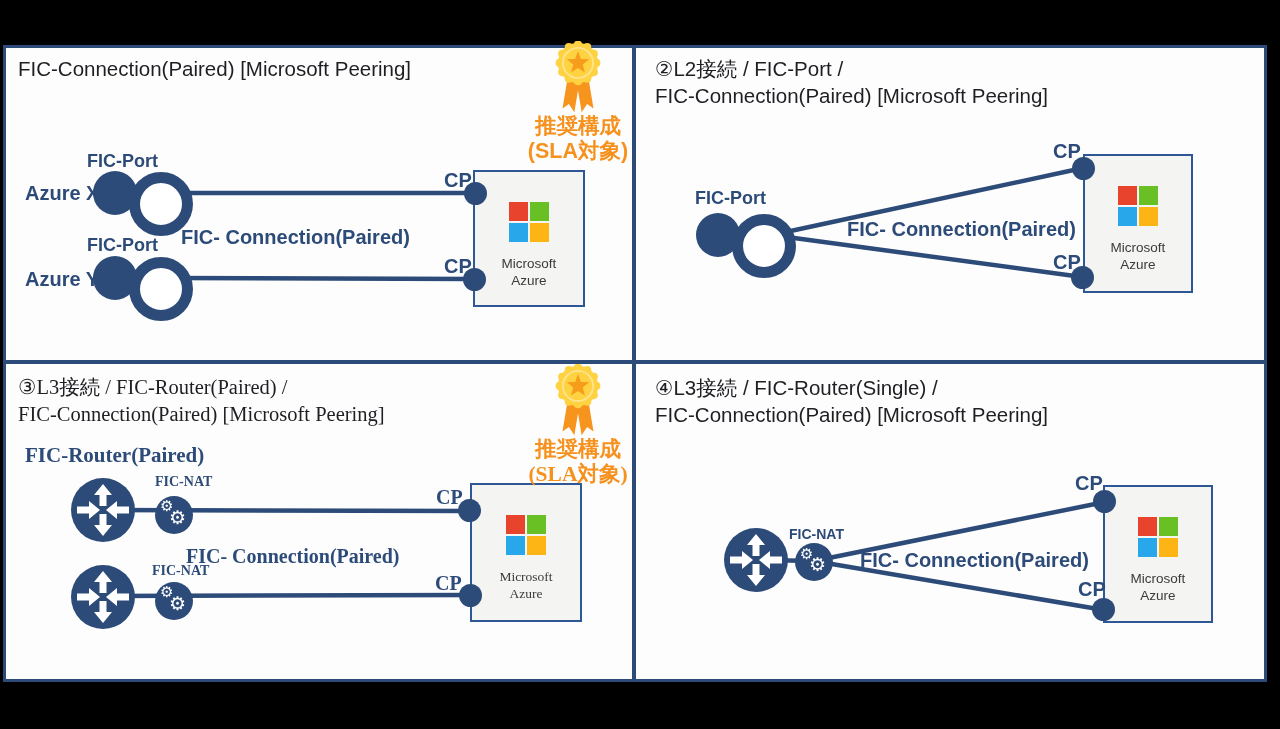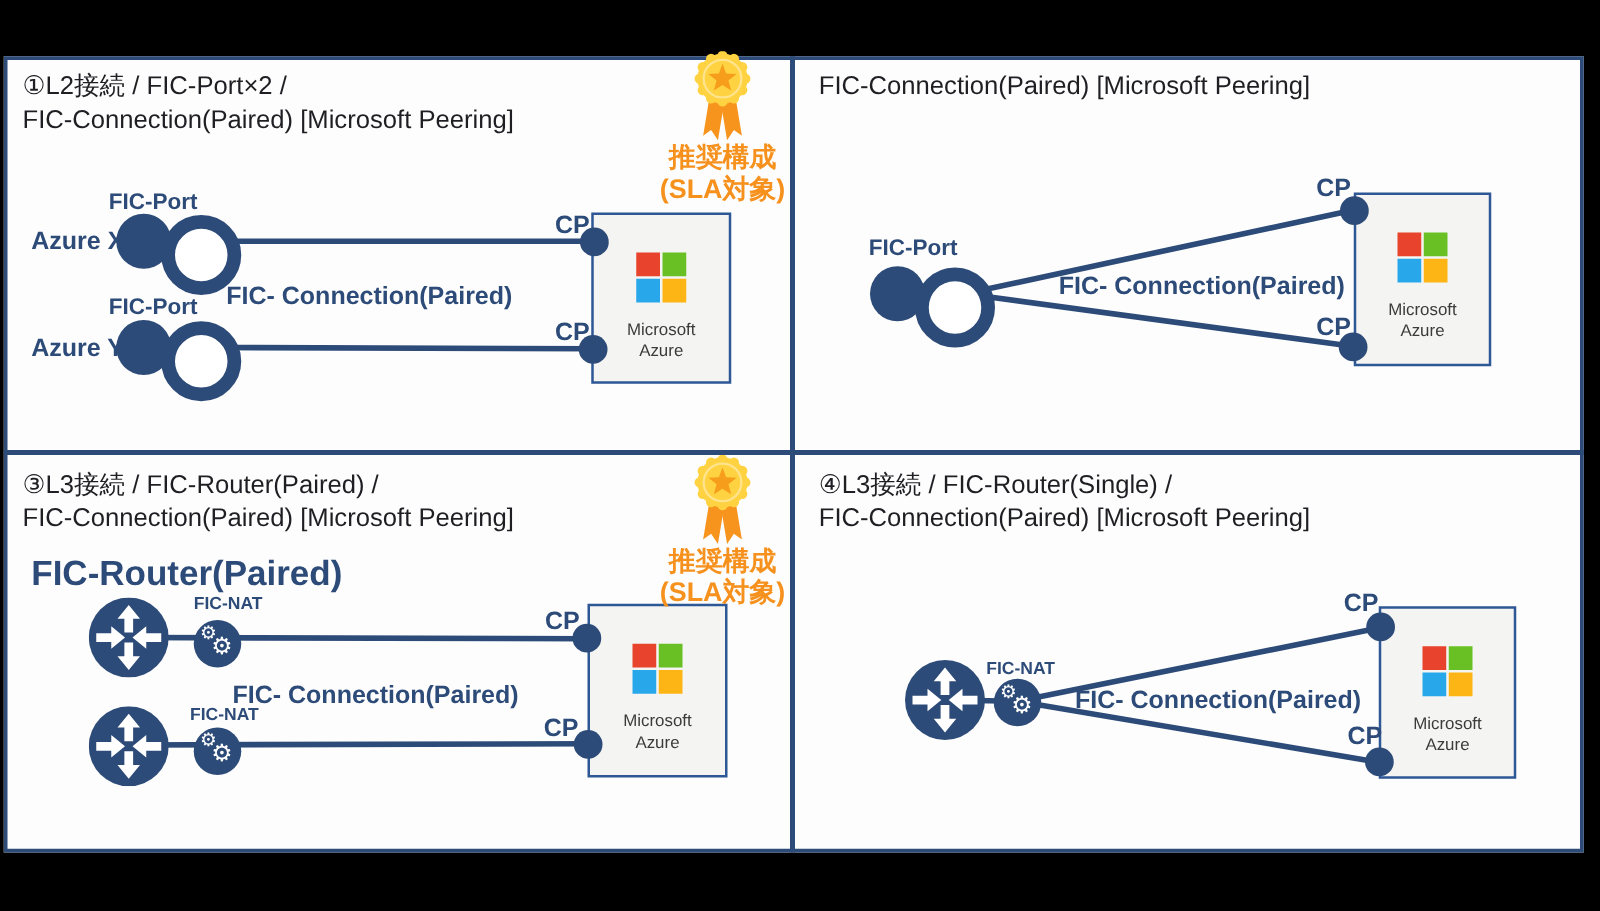--- a/index.html
+++ b/index.html
@@ -13,32 +13,32 @@
     position:absolute; left:3px; top:45px; width:1264px; height:637px;
     background: var(--panel_bg, #fdfdfd);
     box-shadow: inset 0 0 0 3px var(--navy);
   }
   .divider-v { position:absolute; left:629px; top:0; width:4px; height:637px; background:var(--navy); z-index:6; }
   .divider-h { position:absolute; left:0; top:315px; width:1264px; height:4px; background:var(--navy); z-index:6; }
 
   .panel { position:absolute; overflow:visible; }
   #q1 { left:0;   top:0;   width:631px; height:315px; }
   #q2 { left:631px; top:0;   width:633px; height:315px; }
-  #q3 { left:0;   top:315px; width:631px; height:322px; }
+  #q3 { left:0;   top:315px; width:631px; height:322px;font-family:Liberation Serif, serif; }
   #q4 { left:631px; top:315px; width:633px; height:340px; }
 
   .lines { position:absolute; left:0; top:0; z-index:1; }
   .panel > div, .panel > svg { box-sizing:border-box; }
 
   .title { position:absolute; font-size:20.5px; color:var(--title_text); line-height:27px; z-index:2; white-space:nowrap; }
 
   .nlabel { position:absolute; font-weight:bold; color:var(--navy); z-index:3; white-space:nowrap; }
   .lbl-20 { font-size:20px; }
   .lbl-19 { font-size:18px; }
-  .lbl-21 { font-size:28px; }
+  .lbl-21 { font-size:21px; }
   .lbl-14 { font-size:14px; }
 
   
   .port-icon { position:absolute; width:78px; height:46px; z-index:2; }
   .port-solid { position:absolute; left:0; top:1px; width:44px; height:44px; border-radius:50%; background:var(--navy); }
   .port-ring  { position:absolute; left:36px; top:2px; width:42px; height:42px; border-radius:50%;
                 background:#fff; border:11px solid var(--navy); }
 
   
   .cp-dot { position:absolute; width:23px; height:23px; border-radius:50%; background:var(--navy); z-index:4; }
@@ -73,21 +73,20 @@
 <body>
 
 <div class="board">
 
   <div class="panel" id="q1">
     <svg class="lines" width="631" height="315">
       <line class="conn-line" x1="168" y1="148" x2="472" y2="148"></line>
       <line class="conn-line" x1="168" y1="233" x2="471" y2="234"></line>
     </svg>
     <div class="title" style="left:15px; top:10px;">
-      <div>①L2接続 / FIC-Port×2 /</div>
       <div>FIC-Connection(Paired) [Microsoft Peering]</div>
     </div>
 
     <div class="medal" style="left:515px; top:-4px;">
       <svg viewBox="0 0 72 80" width="66" height="73">
         <polygon points="25,38 38,42 32,78 26,69 19,74" style="fill:var(--ribbon)"></polygon>
         <polygon points="47,38 34,42 40,78 46,69 53,74" style="fill:var(--ribbon)"></polygon>
         <g style="fill:var(--gold)">
           <circle cx="56" cy="24" r="4.5"></circle>
             <circle cx="53.3" cy="34" r="4.5"></circle>
@@ -144,20 +143,21 @@
       </div>
     </div>
   </div>
 
   <div class="panel" id="q2">
     <svg class="lines" width="633" height="315">
       <line class="conn-line" x1="138" y1="190" x2="449" y2="123"></line>
       <line class="conn-line" x1="138" y1="190" x2="448" y2="232"></line>
     </svg>
     <div class="title" style="left:21px; top:10px;">
+      <div>②L2接続 / FIC-Port /</div>
       <div>FIC-Connection(Paired) [Microsoft Peering]</div>
     </div>
 
     <div class="nlabel lbl-19" style="left:61px; top:143px;">FIC-Port</div>
     <div class="port-icon" style="left:62px; top:167px;">
       <div class="port-solid"></div>
       <div class="port-ring"></div>
     </div>
 
     <div class="nlabel lbl-20" style="left:419px; top:95px;">CP</div>

